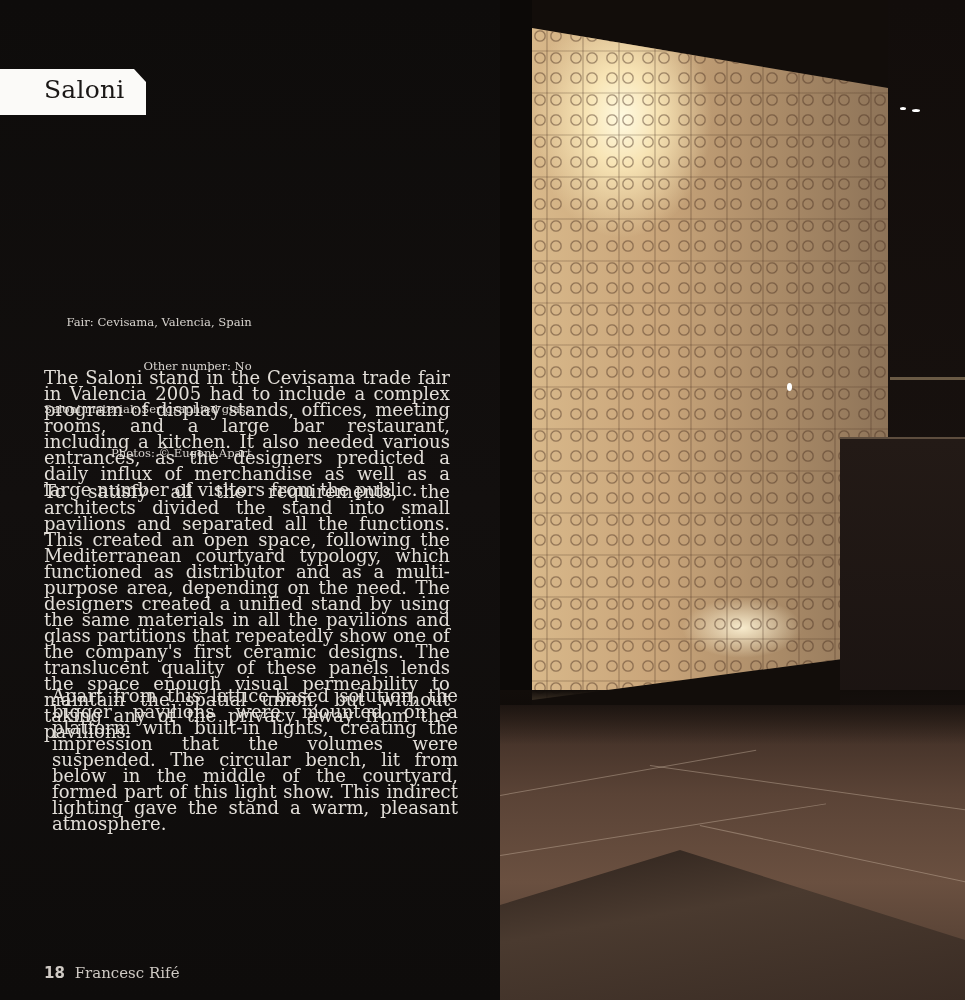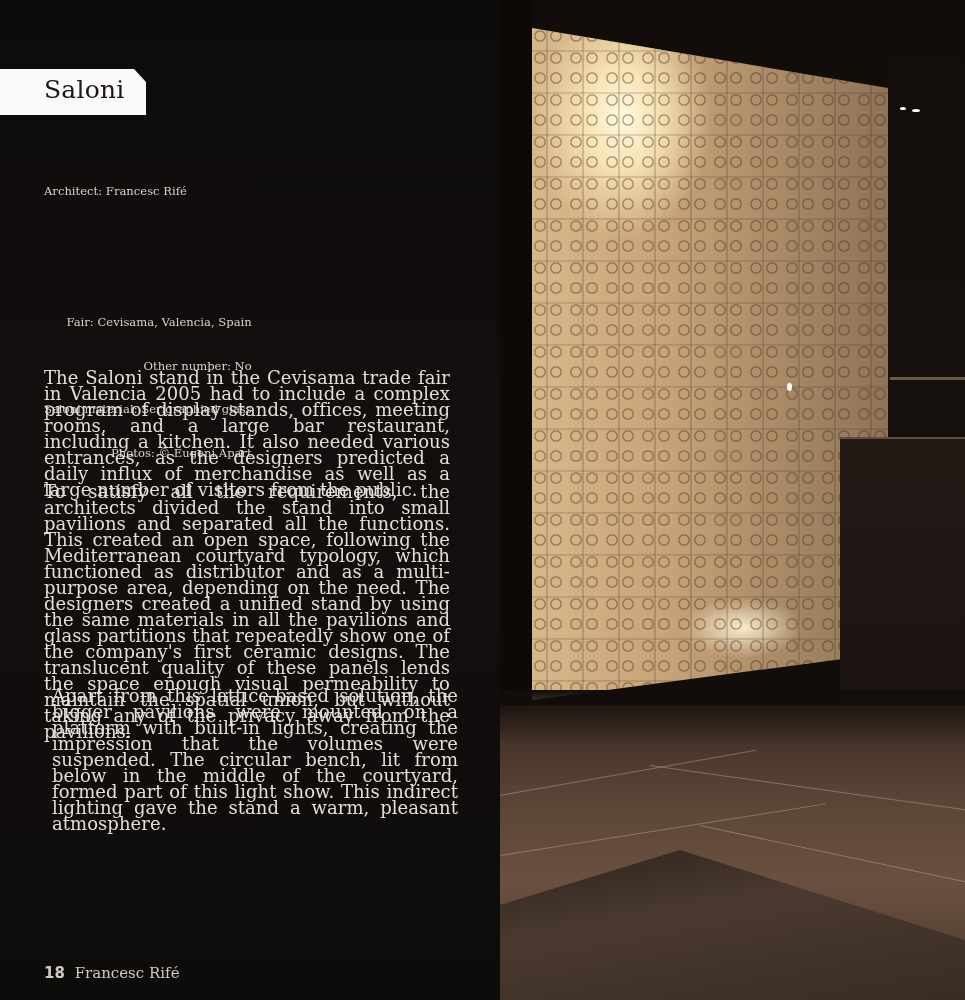--- a/index.html
+++ b/index.html
@@ -93,23 +93,20 @@
 </head>
 <body>
 
 <div class="page">
 
   <div class="text-col">
     <div class="title-tab">
       <span>Saloni</span>
     </div>
 
-    <div class="meta" style="top:155px;">
-      <div>Architect: Francesc Rifé</div>
-    </div>
 
 
     <div class="meta" style="top:286px;text-align:right;">
       <div>Fair: Cevisama, Valencia, Spain</div>
       <div>Other number: No</div>
       <div>Saloni material: Serigraphied glass</div>
       <div>Photos: © Eugeni Apart</div>
     </div>
 
     <p class="para" style="top:370px; margin:0;">The Saloni stand in the Cevisama trade fair in Valencia 2005 had to include a complex program of display stands, offices, meeting rooms, and a large bar restaurant, including a kitchen. It also needed various entrances, as the designers predicted a daily influx of merchandise as well as a large number of visitors from the public.</p>

